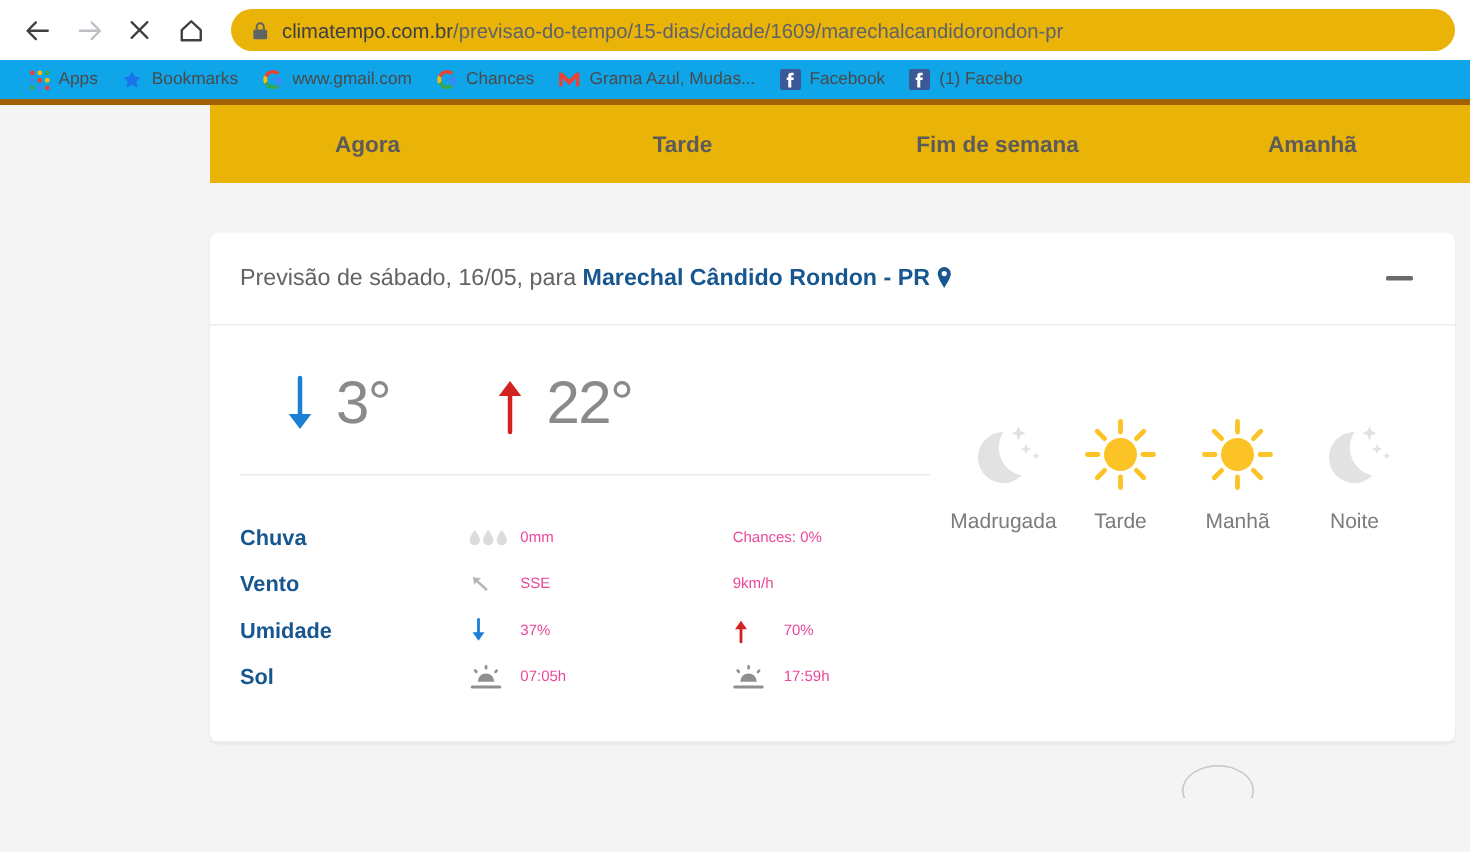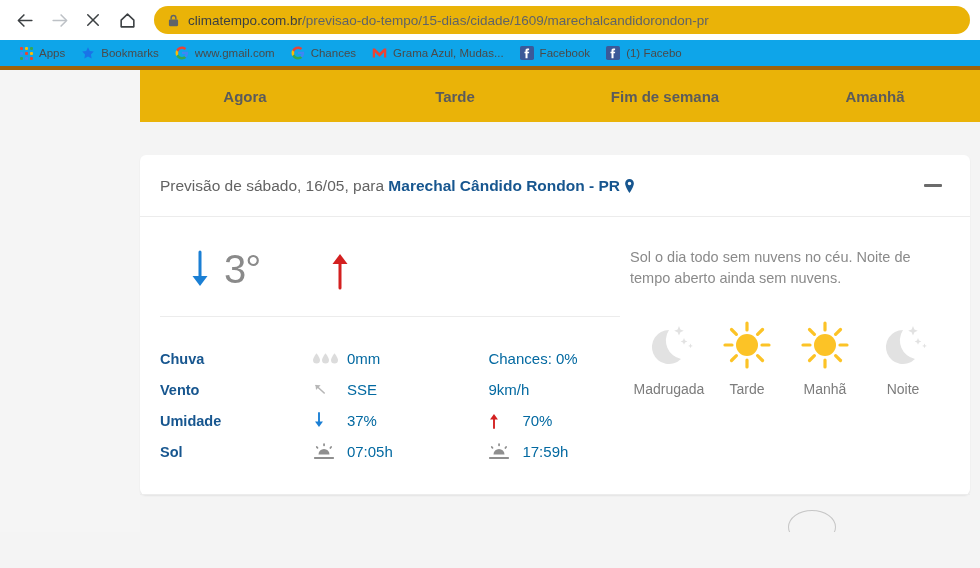--- a/index.html
+++ b/index.html
@@ -181,21 +181,21 @@
     padding: 8px 0 24px 30px;
     border-bottom: 1px solid #ececec;
   }
   .temp-group { display:flex; align-items:center; margin-right: 70px; }
   .temp-arrow { margin-right: 14px; display:flex; }
   .temp-value { font-size: 40px; color:#8a8a8a; font-weight: 300; letter-spacing: -1px; }
 
   .details { margin-top: 26px; }
   .drow { display:flex; align-items:center; height: 31px; gap: 44px; }
   .dlabel { width: 120px; font-size: 14.5px; font-weight:bold; color:#17568f; }
-  .dcol { width: 145px; display:flex; align-items:center; font-size: 15px; color:#0369a1; }
+  .dcol { width: 145px; display:flex; align-items:center; font-size: 10px; color:#ec4899; }
   .dcol .dico { width: 34px; display:flex; align-items:center; flex:0 0 34px; }
 
   .drops { display:flex; gap:2px; align-items:flex-end; }
 
   .desc { font-size: 14.5px; color:#8a8a8a; line-height: 1.45; width: 300px; }
 
   .periods { display:flex; margin-top: 28px; }
   .period { width: 78px; text-align:center; }
   .period .pico { height: 56px; display:flex; align-items:center; justify-content:center; }
   .period .plabel { font-size: 14px; color:#7c7c7c; margin-top: 8px; }
@@ -386,20 +386,21 @@
                 </span>
                 <span class="temp-value">3°</span>
               </div>
               <div class="temp-group">
                 <span class="temp-arrow">
                   <svg width="20" height="40" viewBox="0 0 20 40">
                     <path d="M10 38V10" stroke="#d32020" stroke-width="3" fill="none" stroke-linecap="round"></path>
                     <path d="M2.5 14 10 4l7.5 10z" fill="#d32020"></path>
                   </svg>
                 </span>
+                <span class="temp-value">22°</span>
               </div>
             </div>
 
             <div class="details">
 
               <div class="drow">
                 <div class="dlabel">Chuva</div>
                 <div class="dcol">
                   <span class="dico">
                     <span class="drops">
@@ -488,21 +489,20 @@
                     </svg>
                   </span>
                   <span>17:59h</span>
                 </div>
               </div>
 
             </div>
           </div>
 
           <div class="card-right">
-            <div class="desc">Sol o dia todo sem nuvens no céu. Noite de tempo aberto ainda sem nuvens.</div>
 
             <div class="periods">
 
               <div class="period">
                 <span class="pico">
                   <svg width="52" height="46" viewBox="0 0 52 46">
                     <path d="M26 8a17 17 0 1 0 12 29A19 19 0 0 1 26 8z" fill="#e2e2e2"></path>
                     <path d="M36 4l1.4 3.4L40.8 8.8 37.4 10.2 36 13.6 34.6 10.2 31.2 8.8 34.6 7.4z" fill="#e2e2e2"></path>
                     <path d="M41 16l1 2.4 2.4 1-2.4 1-1 2.4-1-2.4-2.4-1 2.4-1z" fill="#e2e2e2"></path>
                     <path d="M47.5 21.5l.7 1.7 1.7.7-1.7.7-.7 1.7-.7-1.7-1.7-.7 1.7-.7z" fill="#e2e2e2"></path>

